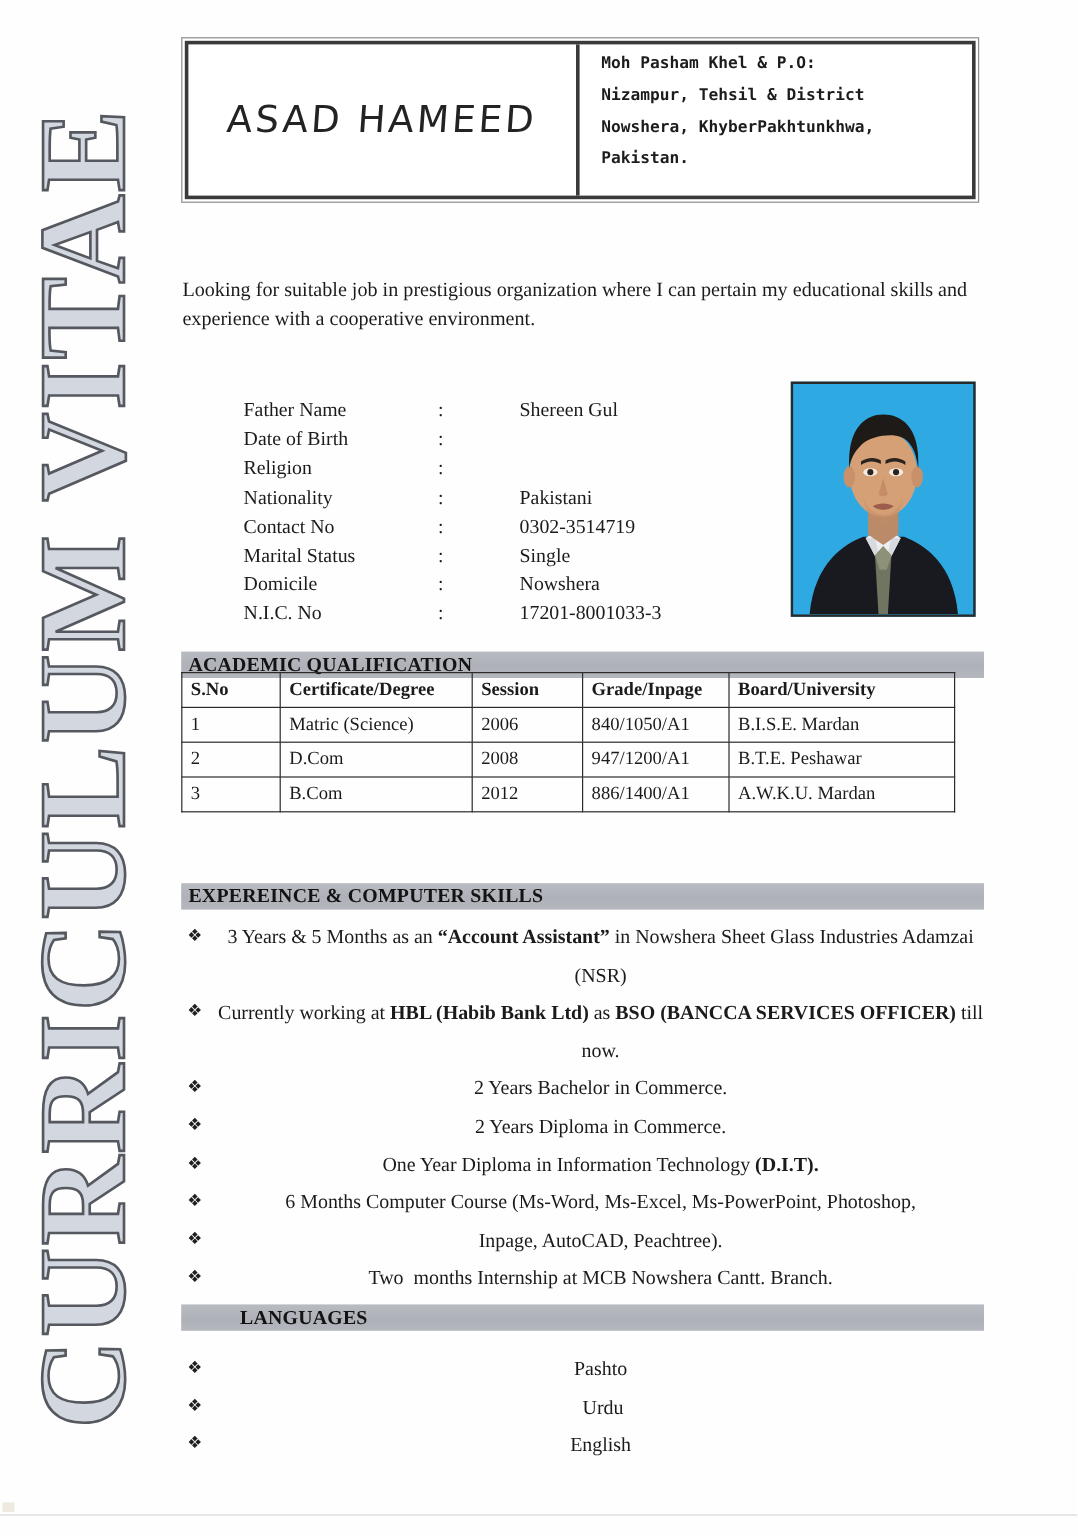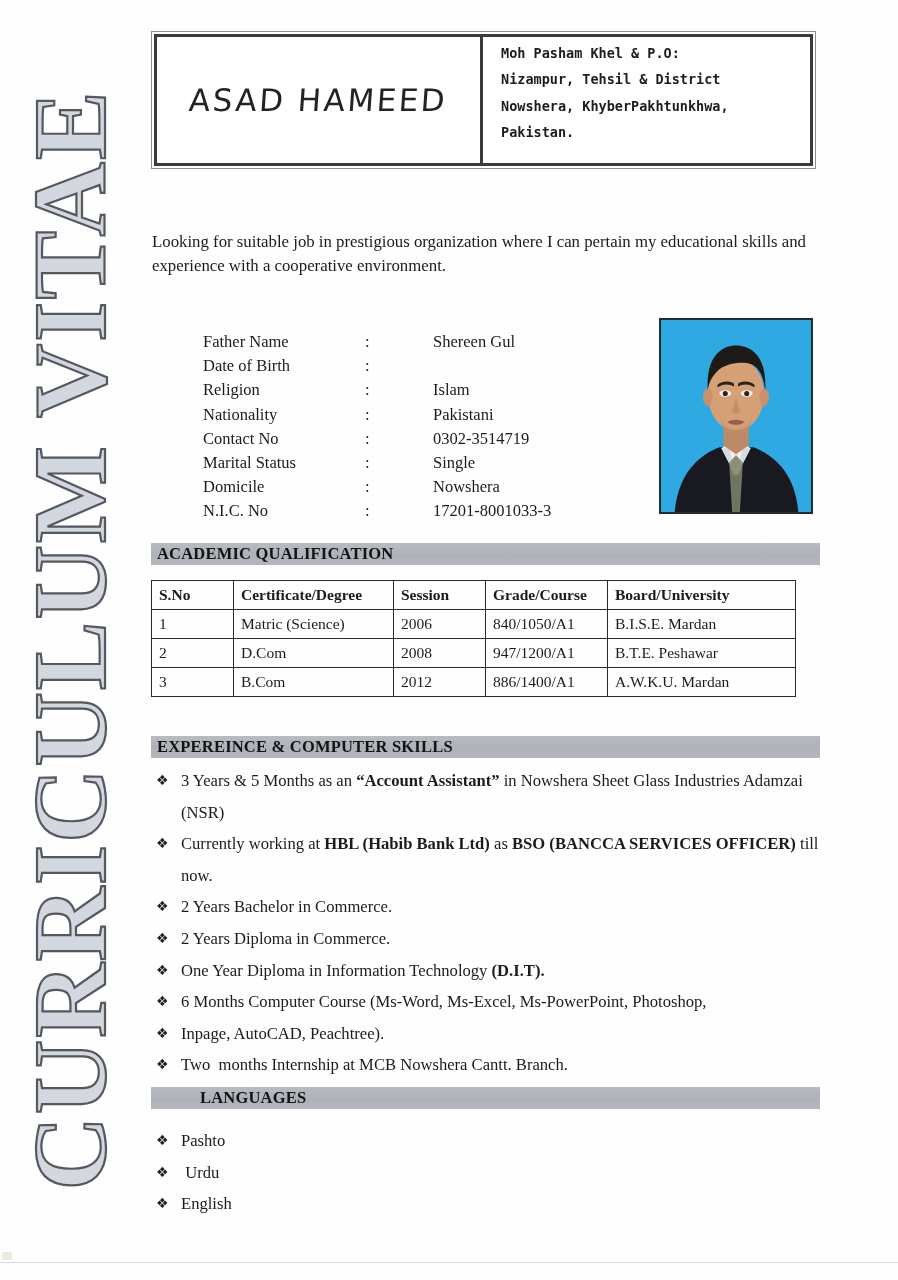--- a/index.html
+++ b/index.html
@@ -180,21 +180,21 @@
     background: #2ea9e2;
     overflow: hidden;
     box-sizing: border-box;
   }
   .photo svg { display: block; width: 100%; height: 100%; }
 
   
   .acad-table {
     position: absolute;
     left: 151px;
-    top: 580px;
+    top: 560px;
     width: 645px;
     border-collapse: collapse;
     font-size: 15.5px;
     padding-left: 20px;
   }
   .acad-table td, .acad-table th {
     border: 1.4px solid #2b2b2b;
     padding: 5px 7px;
     text-align: left;
     color: #1b1b1b;
@@ -227,21 +227,21 @@
   .bullet-glyph {
     width: 29px;
     flex: 0 0 29px;
     font-size: 14px;
     color: #1f1f1f;
     text-align: left;
     padding-left: 4px;
     box-sizing: border-box;
     line-height: 31.6px;
   }
-  .bullet-text { flex: 1; }
+  .bullet-text { flex: 1; text-align: center; }
   .bullet-text b { font-weight: bold; }
 </style>
 </head>
 <body>
 
 <div class="page">
 
   <div class="vertical-title-wrap">
     <div class="vertical-title">CURRICULUM VITAE</div>
   </div>
@@ -269,21 +269,20 @@
       <span class="pinfo-colon">:</span>
       <span class="pinfo-value">Shereen Gul</span>
     </div>
     <div class="pinfo-row">
       <span class="pinfo-label">Date of Birth</span>
       <span class="pinfo-colon">:</span>
     </div>
     <div class="pinfo-row">
       <span class="pinfo-label">Religion</span>
       <span class="pinfo-colon">:</span>
-      <span class="pinfo-value">Islam</span>
     </div>
     <div class="pinfo-row">
       <span class="pinfo-label">Nationality</span>
       <span class="pinfo-colon">:</span>
       <span class="pinfo-value">Pakistani</span>
     </div>
     <div class="pinfo-row">
       <span class="pinfo-label">Contact No</span>
       <span class="pinfo-colon">:</span>
       <span class="pinfo-value">0302-3514719</span>
@@ -347,21 +346,21 @@
   <div class="section-band" style="top:543px;">
     <span class="band-label">ACADEMIC QUALIFICATION</span>
   </div>
 
   <table class="acad-table">
     <thead>
       <tr>
         <th class="col-sno">S.No</th>
         <th class="col-cert">Certificate/Degree</th>
         <th class="col-sess">Session</th>
-        <th class="col-grade">Grade/Course</th>
+        <th class="col-grade">Grade/Inpage</th>
         <th class="col-board">Board/University</th>
       </tr>
     </thead>
     <tbody>
       <tr>
         <td>1</td>
         <td>Matric (Science)</td>
         <td>2006</td>
         <td>840/1050/A1</td>
         <td>B.I.S.E. Mardan</td>

